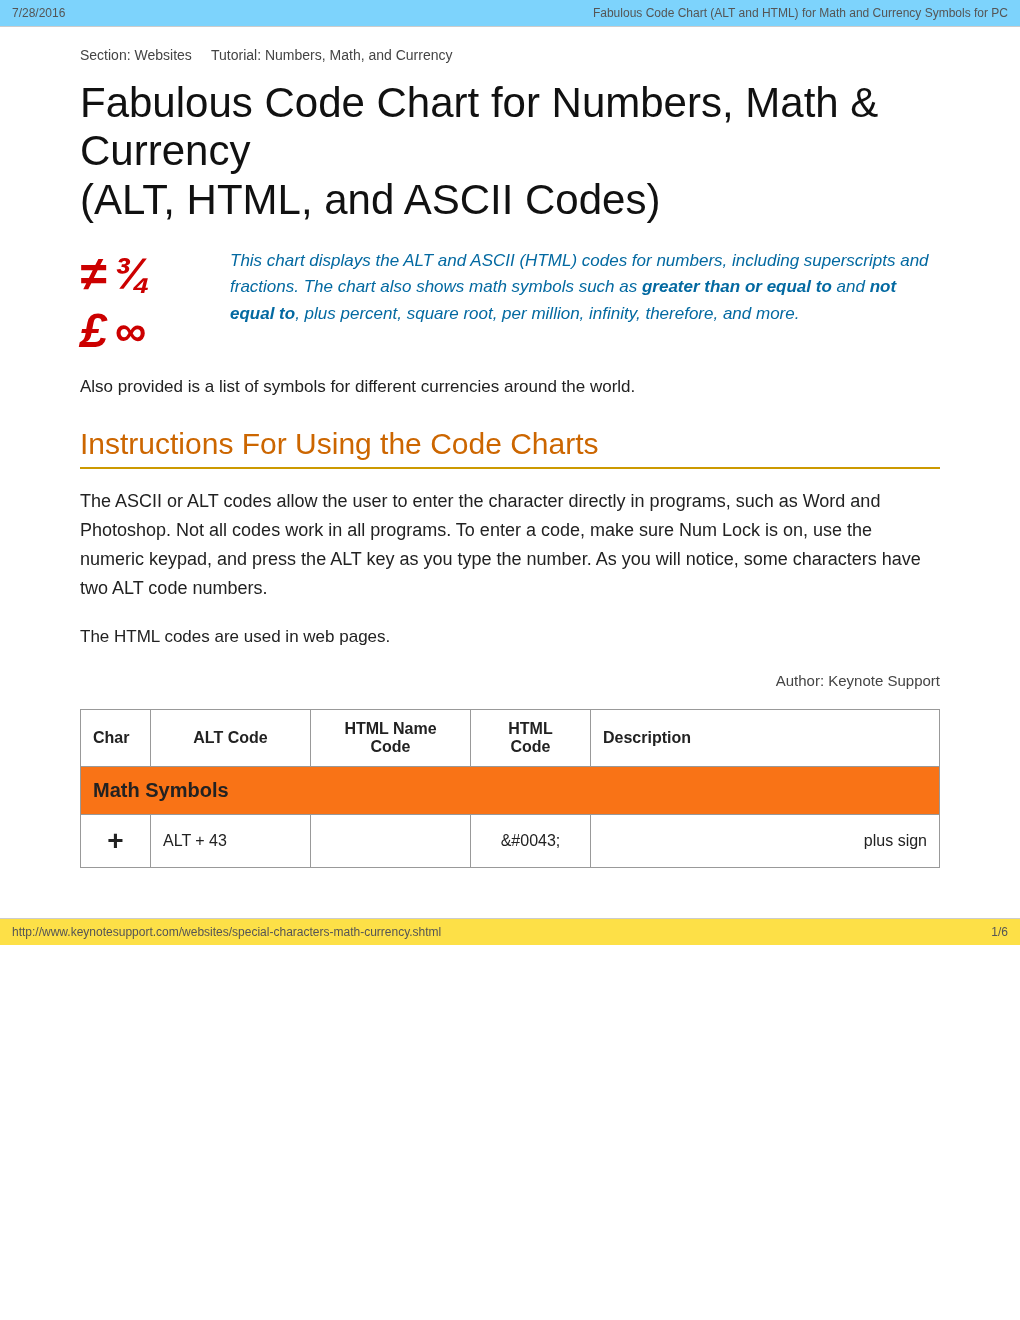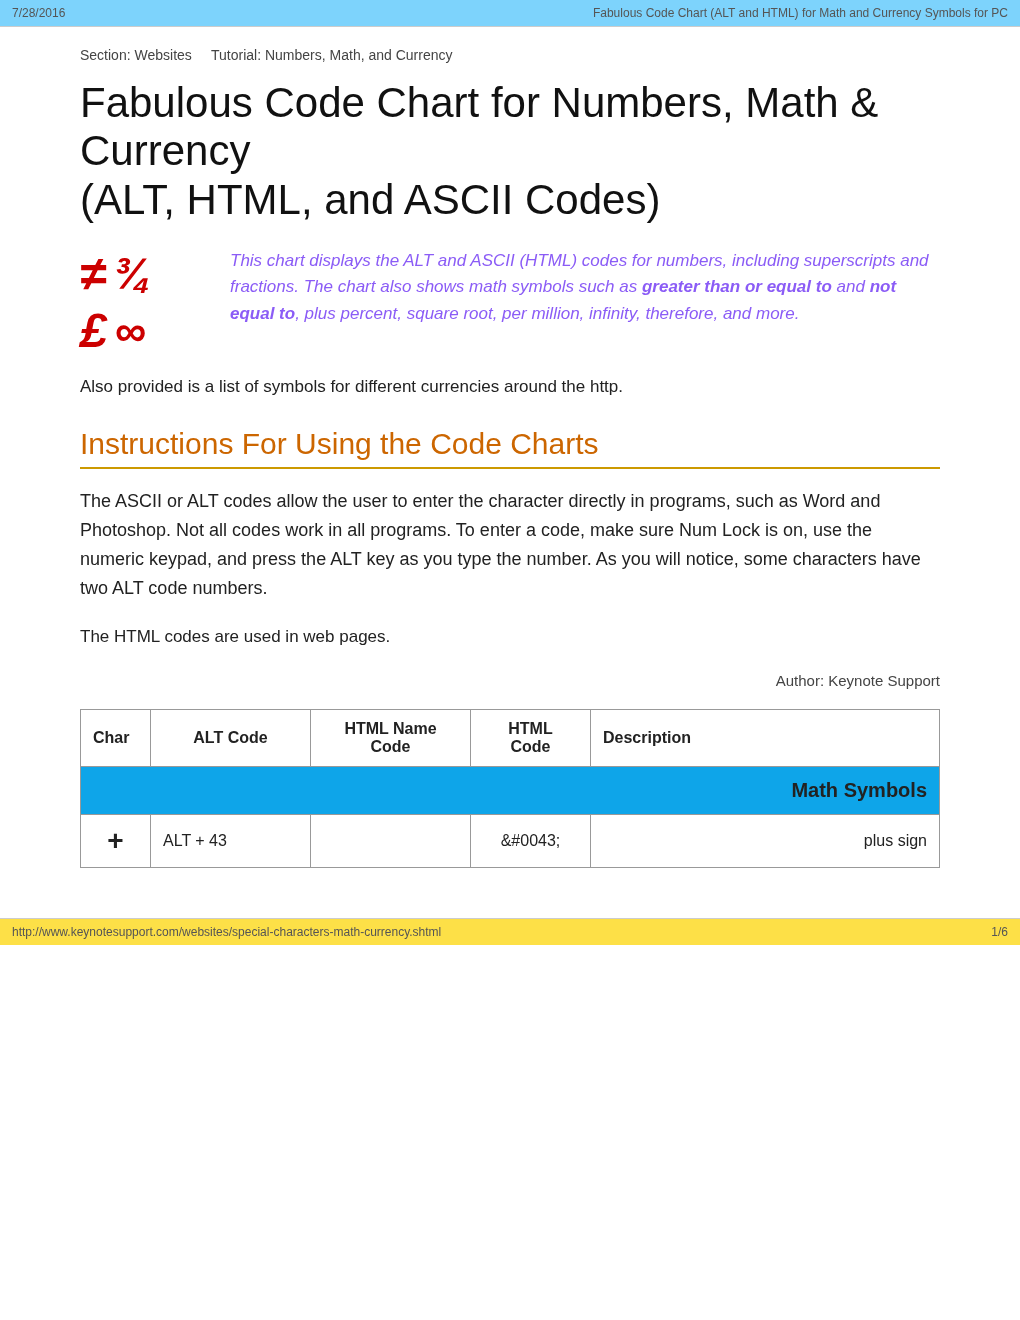--- a/index.html
+++ b/index.html
@@ -68,21 +68,21 @@
       display: flex;
       gap: 8px;
       align-items: center;
       margin-top: 4px;
     }
 
     .intro-text {
       font-style: italic;
       font-size: 17px;
       line-height: 1.55;
-      color: #8b5cf6;
+      color: #0369a1;
     }
 
     .intro-text strong {
       font-weight: bold;
       font-style: italic;
     }
 
     .also-provided {
       font-size: 17px;
       margin-bottom: 30px;
@@ -172,24 +172,24 @@
 
     .code-table td.alt-cell {
       text-align: left;
     }
 
     .code-table td.desc-cell {
       text-align: right;
     }
 
     .section-row td {
-      text-align: right;
+      text-align: left;
       font-size: 20px;
       font-weight: bold;
-      background: #0ea5e9;
+      background: #f97316;
       padding: 12px;
     }
 
     .footer-bar {
       background: #fde047;
       border-top: 1px solid #ccc;
       padding: 6px 12px;
       font-size: 12px;
       color: #555;
       display: flex;
@@ -254,21 +254,21 @@
       <div class="row2">
         <span class="pound-symbol">£</span>
         <span class="inf-symbol">∞</span>
       </div>
     </div>
     <p class="intro-text">
       <span>This chart displays the ALT and ASCII (HTML) codes for numbers, including superscripts and fractions. The chart also shows math symbols such as </span><strong>greater than or equal to</strong><span> and </span><strong>not equal to</strong><span>, plus percent, square root, per million, infinity, therefore, and more.</span>
     </p>
   </div>
 
-  <p class="also-provided">Also provided is a list of symbols for different currencies around the http.</p>
+  <p class="also-provided">Also provided is a list of symbols for different currencies around the world.</p>
 
   <h2 class="section-title">Instructions For Using the Code Charts</h2>
 
   <p class="instructions-text">The ASCII or ALT codes allow the user to enter the character directly in programs, such as Word and Photoshop. Not all codes work in all programs. To enter a code, make sure Num Lock is on, use the numeric keypad, and press the ALT key as you type the number. As you will notice, some characters have two ALT code numbers.</p>
 
   <p class="html-codes-text">The HTML codes are used in web pages.</p>
 
   <p class="author-line">Author: Keynote Support</p>
 
   <table class="code-table">

